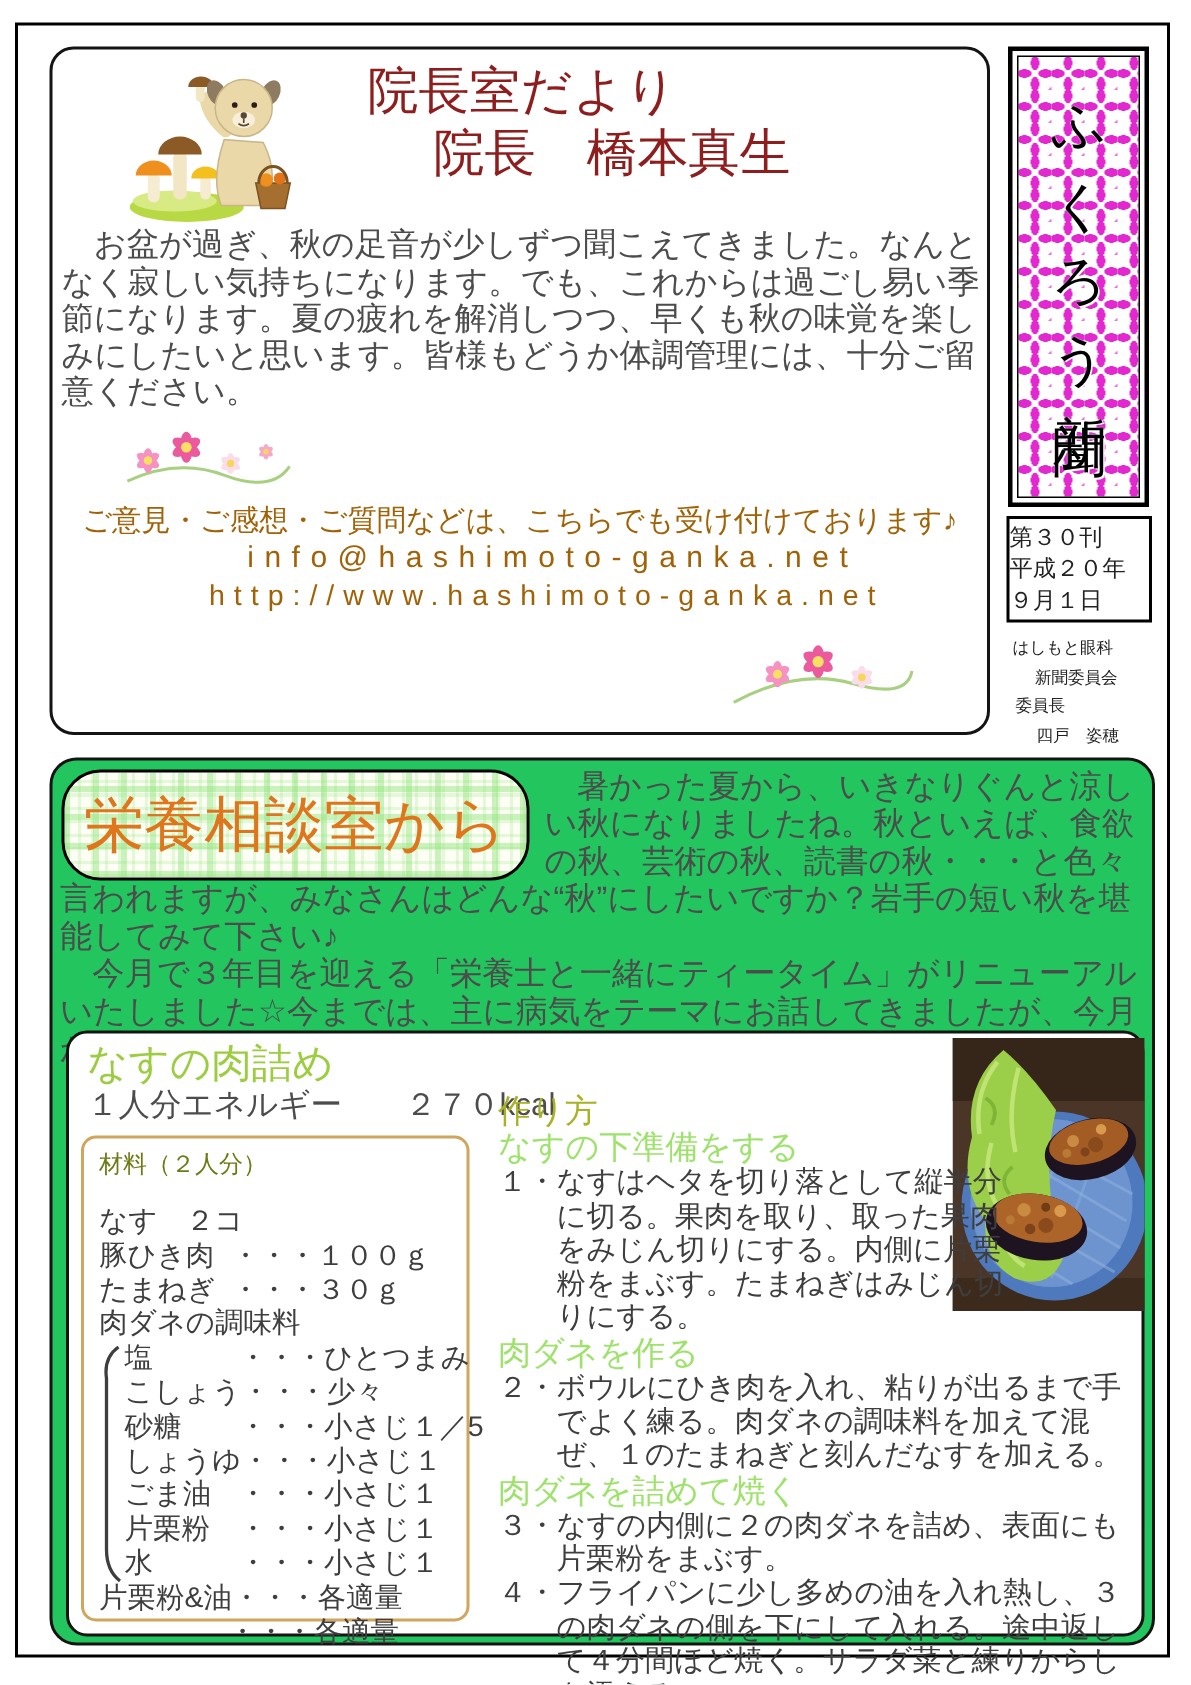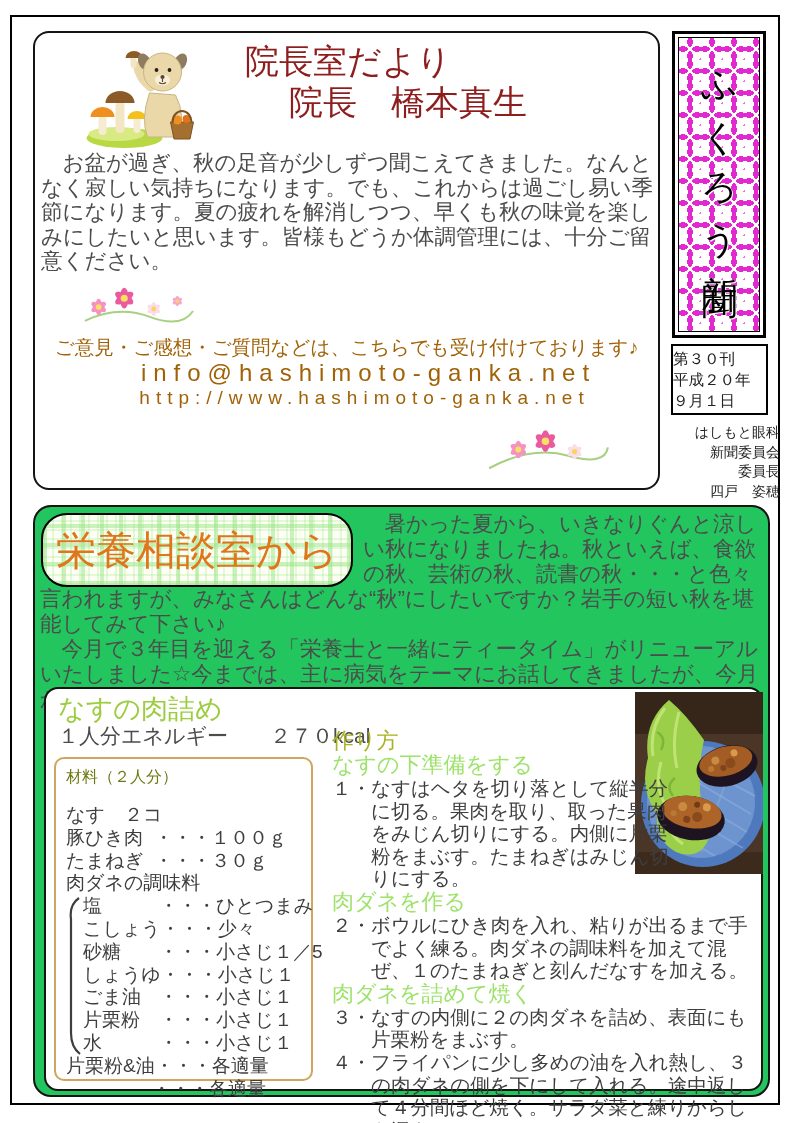--- a/index.html
+++ b/index.html
@@ -15,21 +15,21 @@
   .title-block{position:absolute;left:196px;top:8px;width:430px;color:#8e1d1d;
         font-size:34px;line-height:41px;font-weight:500;white-space:nowrap;}
   .title-l1{margin-left:14px;}
   .title-l2{margin-left:58px;}
   .lead-para{position:absolute;left:6px;top:118px;width:615px;font-size:21.5px;
         line-height:24.5px;color:#4c4c4c;}
   .flowers-a{position:absolute;left:44px;top:250px;width:118px;height:50px;}
   .flowers-b{position:absolute;left:450px;top:390px;width:125px;height:55px;}
   .contact{position:absolute;left:0;top:302px;width:100%;text-align:center;color:#a16207;}
   .contact-note{font-size:19.5px;line-height:25px;}
-  .contact-mail{font-size:24px;line-height:25px;letter-spacing:7px;padding-left:44px;}
+  .contact-mail{font-size:20px;line-height:25px;letter-spacing:7px;padding-left:44px;}
   .contact-url{font-size:19px;line-height:25px;letter-spacing:6px;padding-left:36px;}
 
   
   .banner{position:absolute;left:672px;top:31px;width:94px;height:307px;background:#fff;
         border:3px solid #000;box-sizing:border-box;padding:3px;}
   .banner-inner{width:100%;height:100%;box-sizing:border-box;border:1px solid #000;
         display:flex;justify-content:center;
         background-color:#fff;
         background-image:
           radial-gradient(ellipse 4px 7px at 11px 4px,  #e228cf 68%,transparent 72%),
@@ -37,22 +37,22 @@
           radial-gradient(ellipse 7px 4px at 18px 11px, #e228cf 68%,transparent 72%),
           radial-gradient(ellipse 4px 7px at 11px 18px, #e228cf 68%,transparent 72%),
           radial-gradient(circle 2.5px at 22px 22px,    #ef6fdd 68%,transparent 75%);
         background-size:22px 22px;}
   .banner-text{writing-mode:vertical-rl;text-orientation:upright;font-size:36px;
         letter-spacing:9px;color:#000;margin-top:8px;font-weight:500;
         text-shadow:0 0 1px #fff,1px 1px 0 #fff;}
   .issue-box{position:absolute;left:671px;top:344px;width:97px;height:71px;
         border:2px solid #000;box-sizing:border-box;
         font-size:15.5px;line-height:21px;color:#222;padding-top:2px;background:#fff;}
-  .publisher{position:absolute;left:664px;top:423px;width:116px;font-size:14px;
-        line-height:19.5px;color:#222;white-space:nowrap;text-align:right;}
+  .publisher{position:absolute;left:664px;top:423px;width:116px;font-size:11px;
+        line-height:19.5px;color:#222;white-space:nowrap;}
   .pub1{margin-left:11px;} .pub2{margin-left:26px;} .pub3{margin-left:13px;} .pub4{margin-left:27px;}
 
   
   .nutrition-box{position:absolute;left:33px;top:505px;width:737px;height:592px;background:#22c55e;
         border:2px solid #141414;border-radius:18px;box-sizing:border-box;}
   .intro{position:absolute;left:5px;top:5px;width:727px;font-size:21.5px;line-height:25px;color:#4c4c4c;}
   .section-badge{float:left;width:312px;height:74px;box-sizing:border-box;border:2px solid #000;
         border-radius:26px;margin:1px 10px 0 1px;display:flex;align-items:center;justify-content:center;
         background-color:#fdfff4;
         background-image:

